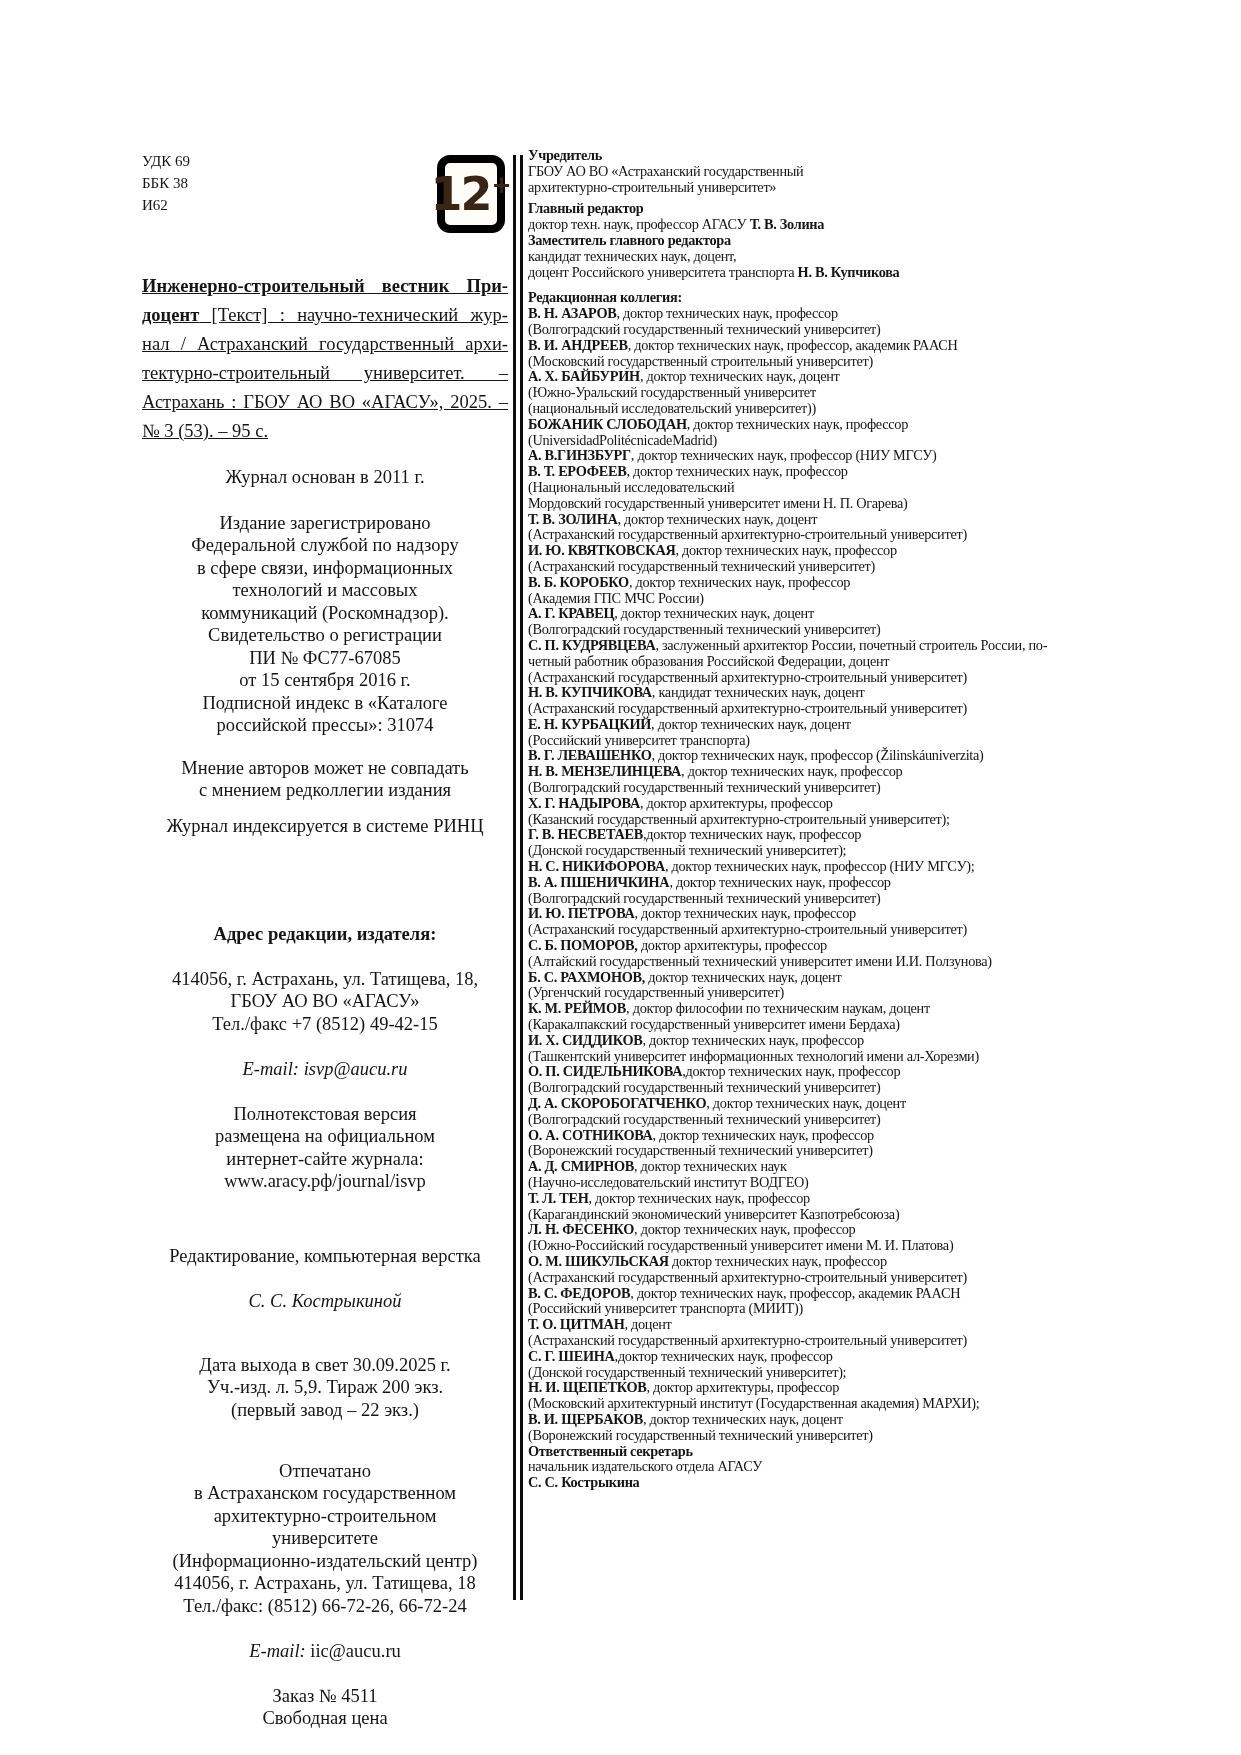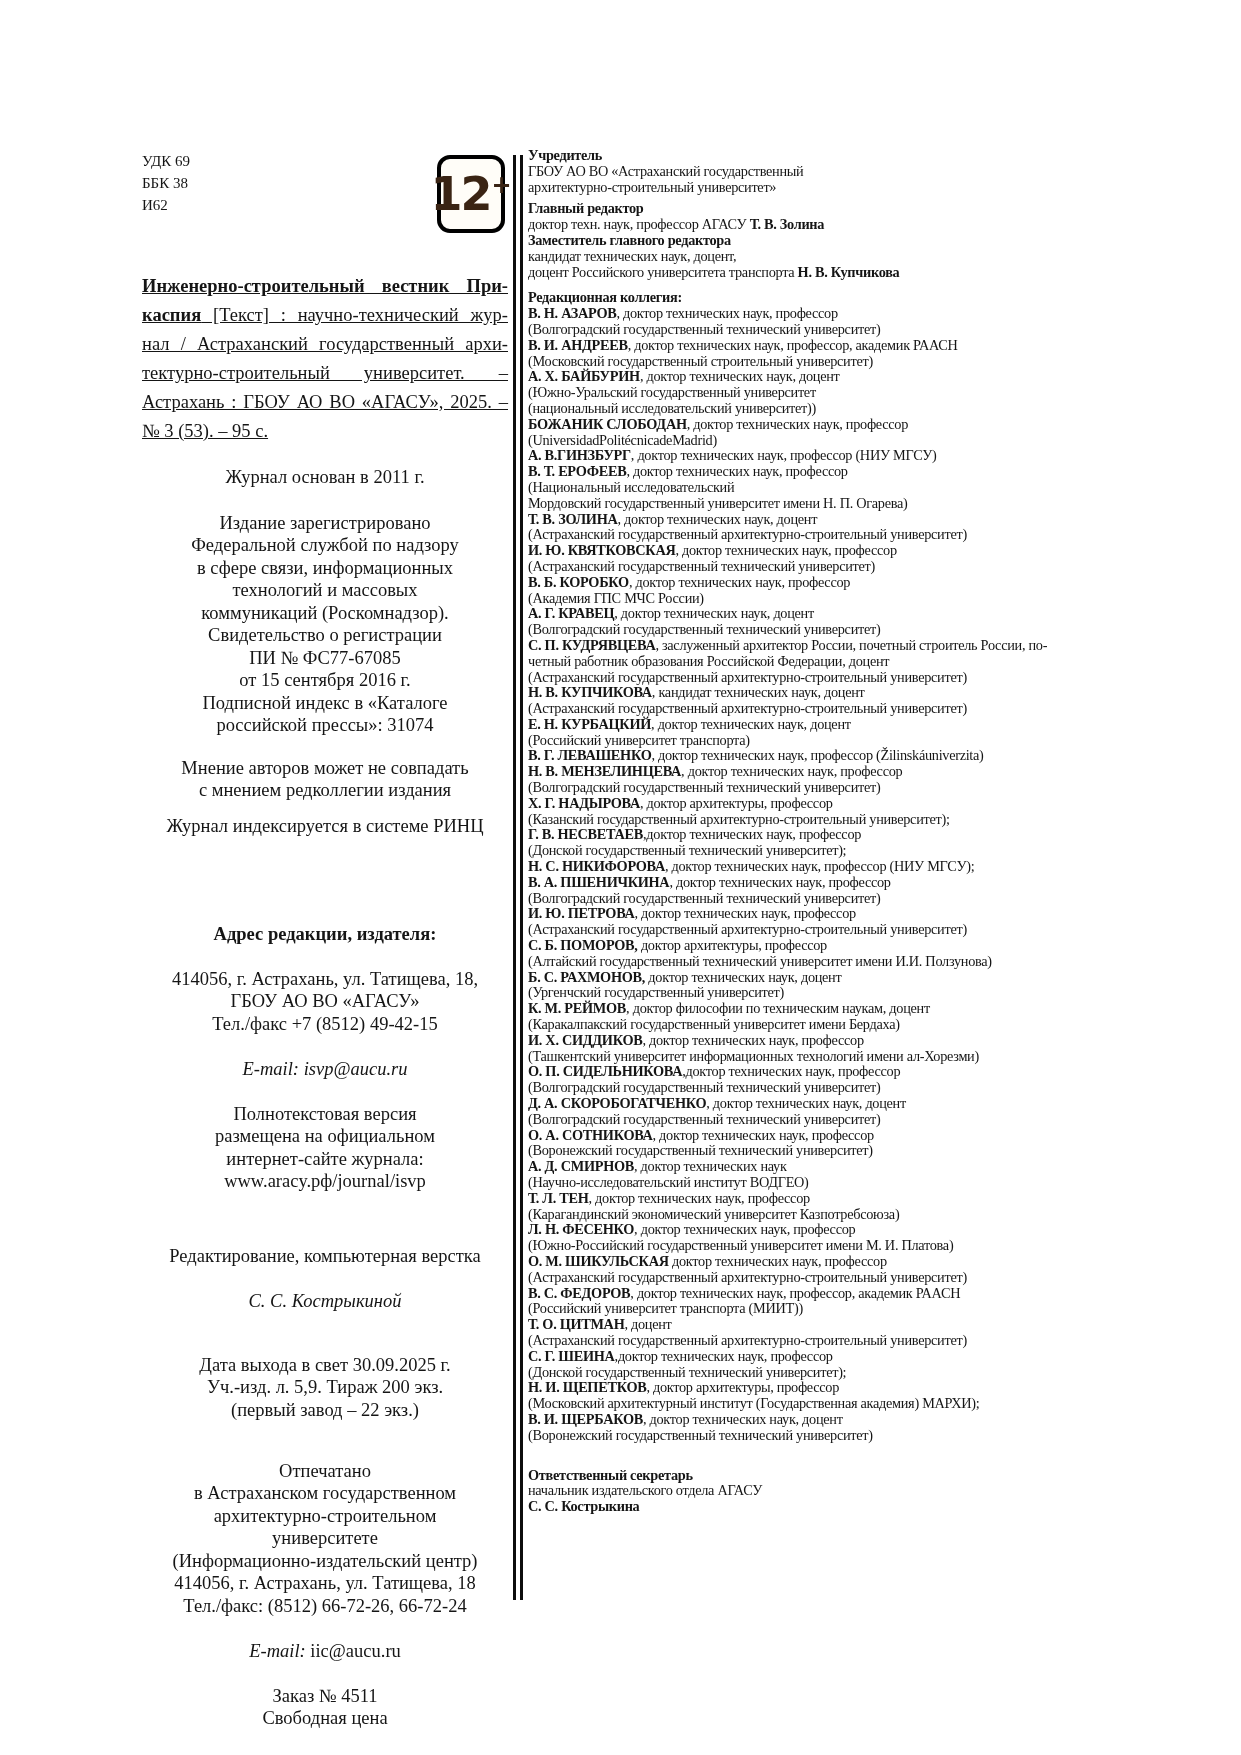--- a/index.html
+++ b/index.html
@@ -10,21 +10,21 @@
     overflow:hidden;
   }
   .b { font-weight:bold; }
   .i { font-style:italic; }
 
   
   #left-col { position:absolute; left:142px; top:150px; width:366px; }
   #udk { font-size:15px; line-height:22px; white-space:pre-line; }
   #badge {
     position:absolute; left:437px; top:155px; width:68px; height:78px;
-    border:4px solid #000000; border-radius:13px; background:#fffdf8;
+    border:8px solid #000000; border-radius:13px; background:#fffdf8;
     display:flex; align-items:center; justify-content:center;
     box-sizing:border-box;
   }
   #badge .num { font-size:46px; font-weight:bold; color:#3a2414; letter-spacing:-2px; font-family:"DejaVu Sans", sans-serif; }
   #badge .plus { font-size:24px; font-weight:bold; color:#3a2414; margin-left:1px; margin-top:-18px; font-family:"DejaVu Sans", sans-serif; }
 
   .lblock { font-size:18.5px; line-height:22.5px; text-align:center; white-space:pre-line; }
   #bib { margin-top:56px; font-size:18.5px; line-height:29px; text-align:left; }
   .bib-line { text-align:left;text-decoration:underline; }
   .bib-line.jl { text-align:justify; text-align-last:justify; }
@@ -43,36 +43,36 @@
     border-left:3px solid #0d0d0d; border-right:3px solid #0d0d0d;
   }
 
   
   #right-col {
     position:absolute; left:528px; top:148px; width:588px;
     font-size:14.3px; line-height:15.8px; letter-spacing:-0.3px;
   }
   .rgap6  { margin-top:6px; }
   .rgap10 { margin-top:10px; }
-  .rgap14 { margin-top:24px; }
+  .rgap14 { margin-top:0; }
   .entry { white-space:pre-line; }
 </style>
 </head>
 <body>
 
 <div id="page">
 
   <div id="left-col">
     <div id="udk" style="text-align:left;">УДК 69
 ББК 38
 И62</div>
 
     <div id="bib">
         <div class="bib-line jl"><span class="b">Инженерно-строительный вестник При-</span></div>
-        <div class="bib-line jl"><span class="b">каспия</span> [Текст] : научно-технический жур-</div>
+        <div class="bib-line jl"><span class="b">доцент</span> [Текст] : научно-технический жур-</div>
         <div class="bib-line jl">нал / Астраханский государственный архи-</div>
         <div class="bib-line jl">тектурно-строительный университет. –</div>
         <div class="bib-line jl">Астрахань : ГБОУ АО ВО «АГАСУ», 2025. –</div>
         <div class="bib-line">№ 3 (53). – 95 с.</div>
       </div>
 
     <div id="founded" class="lblock">Журнал основан в 2011 г.</div>
 
     <div id="registration" class="lblock">Издание зарегистрировано
 Федеральной службой по надзору

